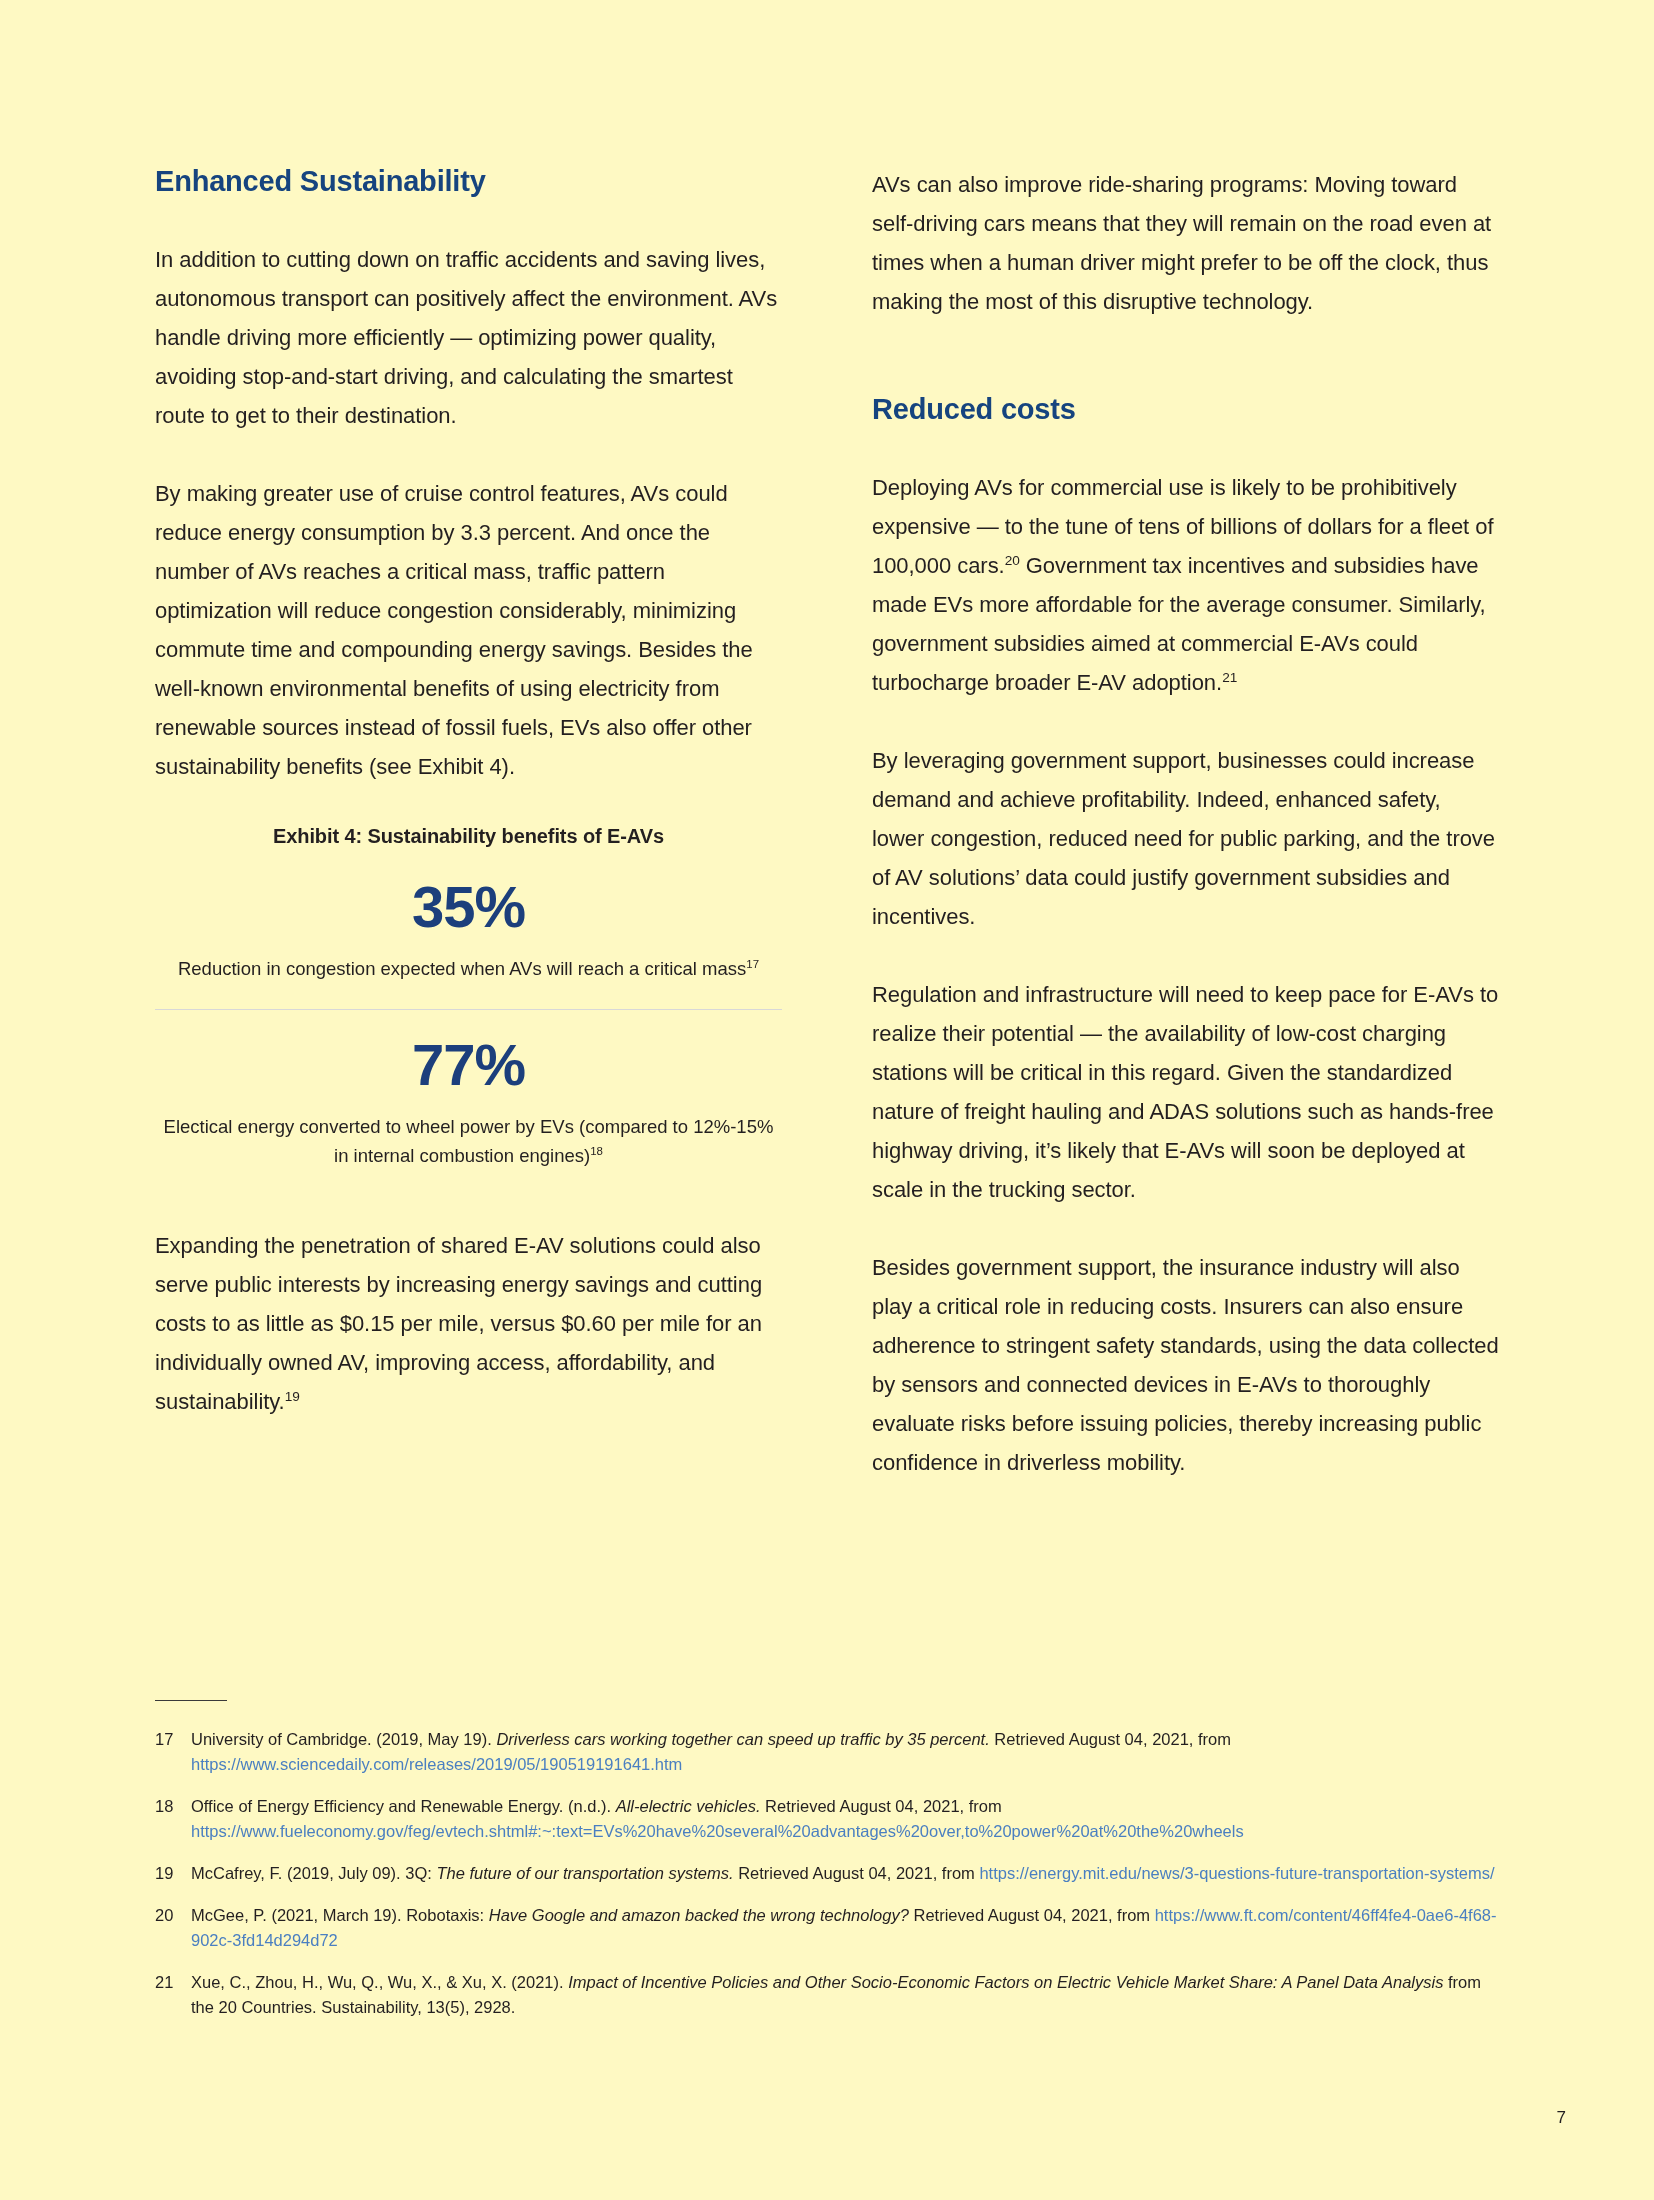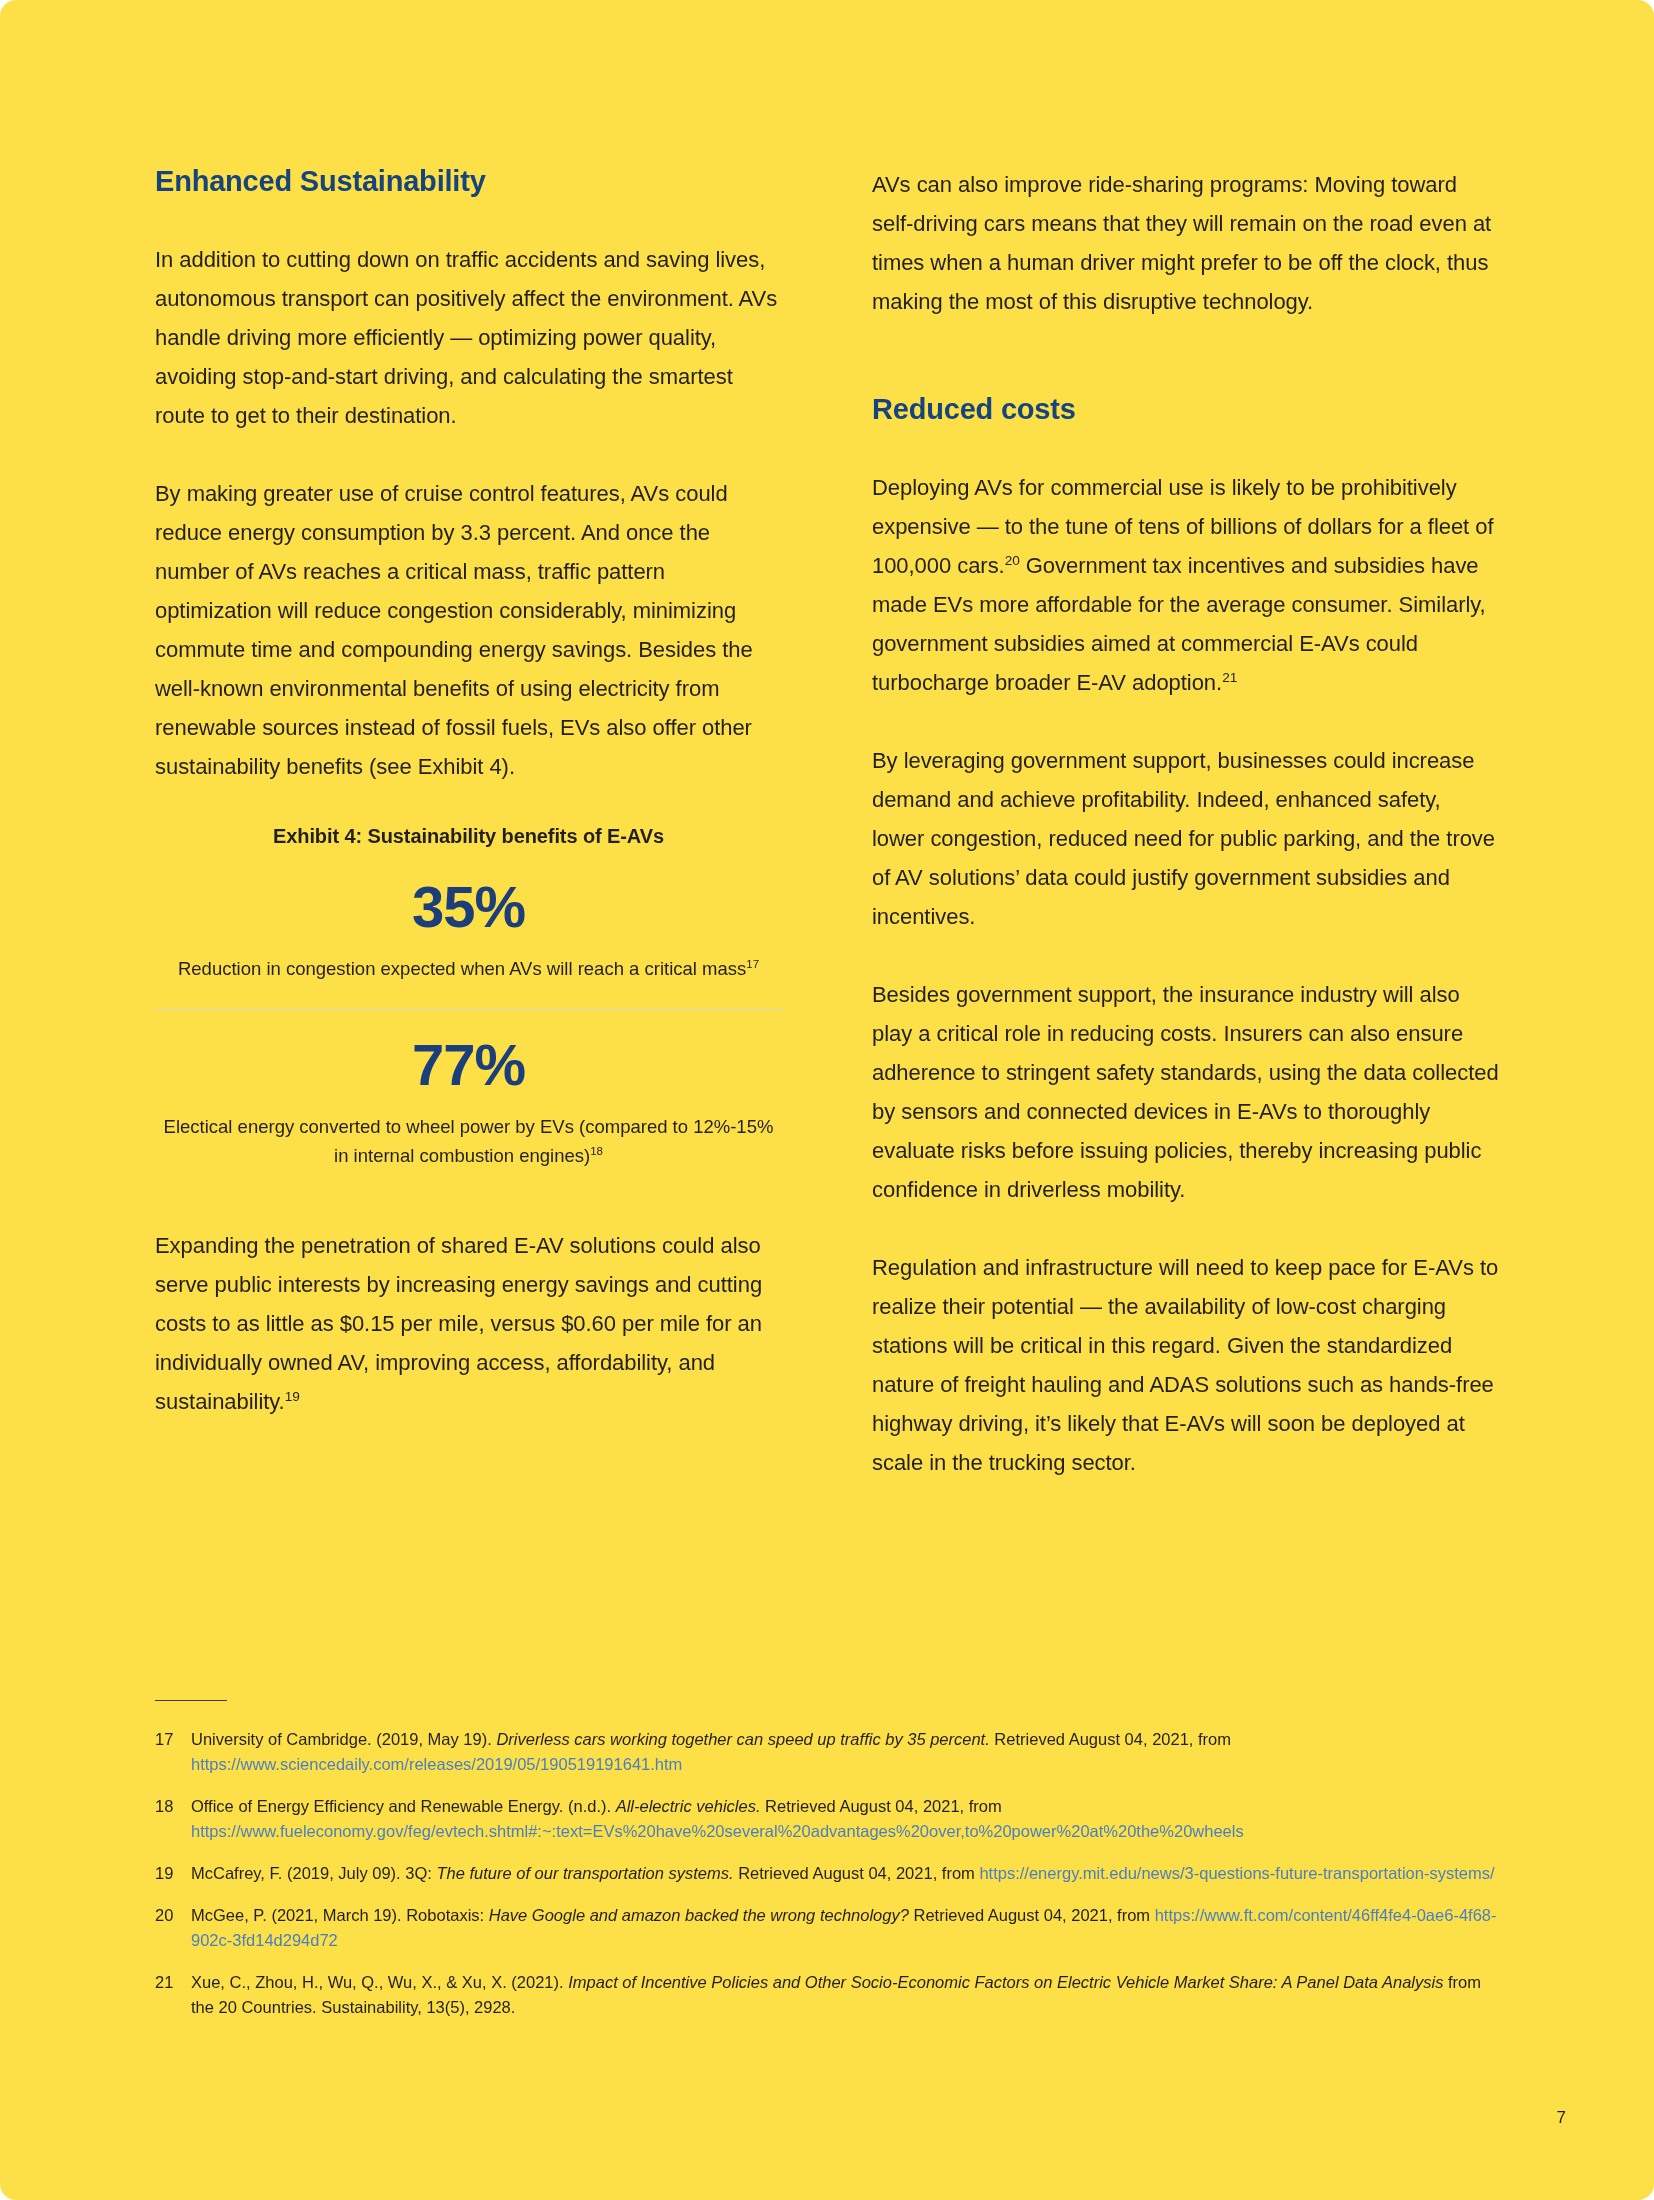--- a/index.html
+++ b/index.html
@@ -13,22 +13,21 @@
     font-family: "Liberation Sans", sans-serif;
     color: #231f20;
     position: relative;
     overflow: hidden;
   }
   .page {
     position: absolute;
     left: 0; top: 0;
     width: 1654px;
     height: 2200px;
-    background: #fde047;
-    border-radius: 16px;
+    background: #fef9c3;
   }
 
   
   .columns {
     position: absolute;
     left: 155px;
     top: 165px;
     width: 1345px;
     display: flex;
     gap: 90px;
@@ -181,23 +180,23 @@
     <div class="col">
 
       <p class="body-text">AVs can also improve ride-sharing programs: Moving toward self-driving cars means that they will remain on the road even at times when a human driver might prefer to be off the clock, thus making the most of this disruptive technology.</p>
 
       <h2 class="section-heading spaced-top">Reduced costs</h2>
 
       <p class="body-text"><span>Deploying AVs for commercial use is likely to be prohibitively expensive — to the tune of tens of billions of dollars for a fleet of 100,000 cars.</span><sup>20</sup><span> Government tax incentives and subsidies have made EVs more affordable for the average consumer. Similarly, government subsidies aimed at commercial E-AVs could turbocharge broader E-AV adoption.</span><sup>21</sup></p>
 
       <p class="body-text">By leveraging government support, businesses could increase demand and achieve profitability. Indeed, enhanced safety, lower congestion, reduced need for public parking, and the trove of AV solutions’ data could justify government subsidies and incentives.</p>
 
+      <p class="body-text">Regulation and infrastructure will need to keep pace for E-AVs to realize their potential — the availability of low-cost charging stations will be critical in this regard. Given the standardized nature of freight hauling and ADAS solutions such as hands-free highway driving, it’s likely that E-AVs will soon be deployed at scale in the trucking sector.</p>
+
       <p class="body-text">Besides government support, the insurance industry will also play a critical role in reducing costs. Insurers can also ensure adherence to stringent safety standards, using the data collected by sensors and connected devices in E-AVs to thoroughly evaluate risks before issuing policies, thereby increasing public confidence in driverless mobility.</p>
-
-      <p class="body-text">Regulation and infrastructure will need to keep pace for E-AVs to realize their potential — the availability of low-cost charging stations will be critical in this regard. Given the standardized nature of freight hauling and ADAS solutions such as hands-free highway driving, it’s likely that E-AVs will soon be deployed at scale in the trucking sector.</p>
 
     </div>
   </div>
 
   <div class="footnotes">
     <hr class="footnote-rule">
     <div id="footnote-list">
         <p class="footnote"><span class="fn-num">17</span><span>University of Cambridge. (2019, May 19). </span><i>Driverless cars working together can speed up traffic by 35 percent.</i><span> Retrieved August 04, 2021, from </span><span class="url">https://www.sciencedaily.com/releases/2019/05/190519191641.htm</span></p>
         <p class="footnote"><span class="fn-num">18</span><span>Office of Energy Efficiency and Renewable Energy. (n.d.). </span><i>All-electric vehicles.</i><span> Retrieved August 04, 2021, from </span><span class="url">https://www.fueleconomy.gov/feg/evtech.shtml#:~:text=EVs%20have%20several%20advantages%20over,to%20power%20at%20the%20wheels</span></p>
         <p class="footnote"><span class="fn-num">19</span><span>McCafrey, F. (2019, July 09). 3Q: </span><i>The future of our transportation systems.</i><span> Retrieved August 04, 2021, from </span><span class="url">https://energy.mit.edu/news/3-questions-future-transportation-systems/</span></p>

